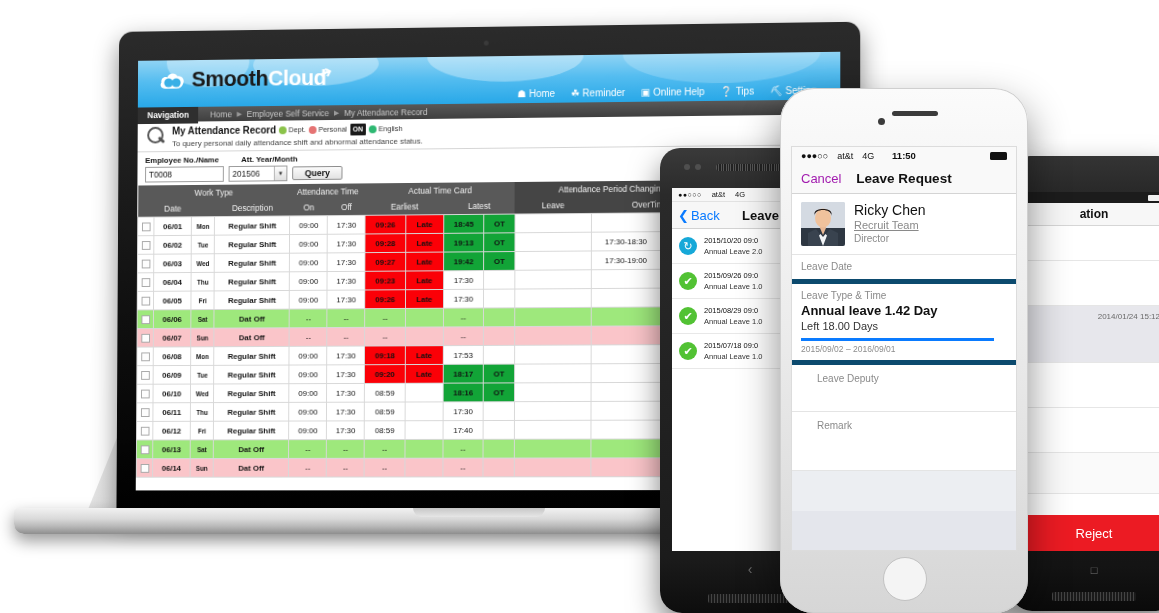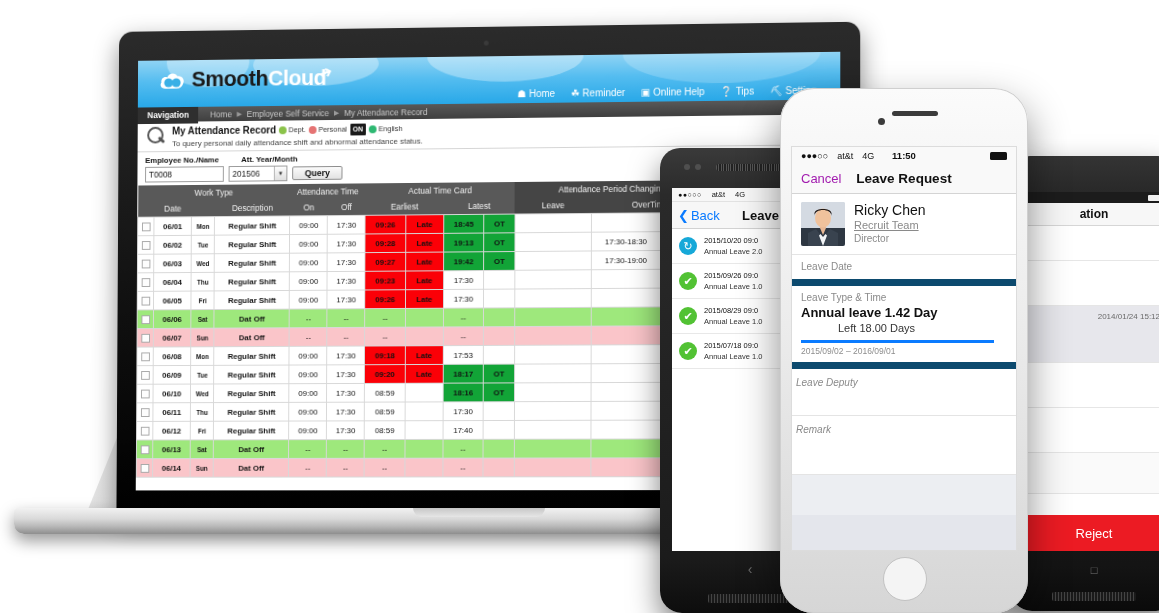--- a/index.html
+++ b/index.html
@@ -181,28 +181,28 @@
          display:flex;align-items:center;padding:0 9px;position:relative;}
   .i-cancel{color:#a21caf;font-size:13px;}
   .i-navtitle{position:absolute;left:0;right:0;text-align:center;font-size:13.5px;
               font-weight:bold;color:#111;}
   .i-person{display:flex;gap:9px;padding:8px 9px;border-bottom:1px solid #e4e4e4;background:#fff;}
   .i-avatar{width:44px;height:44px;flex:0 0 44px;border-radius:2px;overflow:hidden;
             background:#cfd6de;position:relative;}
   .i-name{font-size:14px;color:#111;line-height:16px;}
   .i-team{font-size:11px;color:#8a8a8a;line-height:14px;text-decoration:underline;}
   .i-role{font-size:10px;color:#8a8a8a;line-height:13px;}
-  .i-sec{padding:5px 22px 6px 9px;border-bottom:7px solid #0c4a6e;background:#fff;}
+  .i-sec{padding:5px 22px 6px 9px;border-bottom:5px solid #0c4a6e;background:#fff;}
   .i-lbl{font-size:10px;color:#8a8a8a;line-height:13px;}
   .i-val{font-size:13px;font-weight:bold;color:#111;line-height:17px;}
-  .i-sub{font-size:11px;color:#333;line-height:15px;margin-left:37px;}
+  .i-sub{font-size:11px;color:#333;line-height:15px;}
   .i-bar{height:3px;background:#e3e3e3;margin:4px 0 3px 0;position:relative;}
   .i-bar > i{position:absolute;left:0;top:0;bottom:0;background:#0a7bff;display:block;}
   .i-range{font-size:8.5px;color:#8d8d8d;}
-  .i-field{padding:7px 4px;border-bottom:1px solid #e4e4e4;background:#fff;height:32px;font-style:italic;}
+  .i-field{padding:7px 25px;border-bottom:1px solid #e4e4e4;background:#fff;height:32px;}
   .i-fill{background:#eceef2;}
   .i-fill2{background:#e4e6ec;}
 </style>
 </head>
 <body>
 
 <div id="laptop">
   <div class="lapshadow"></div>
   <div class="lid">
     <div class="camera"></div>

